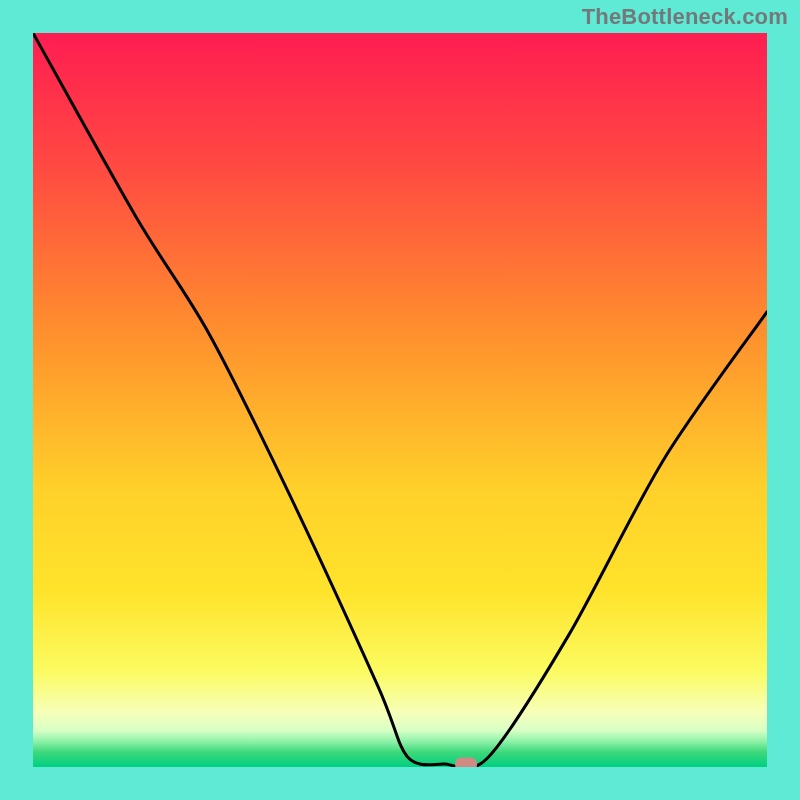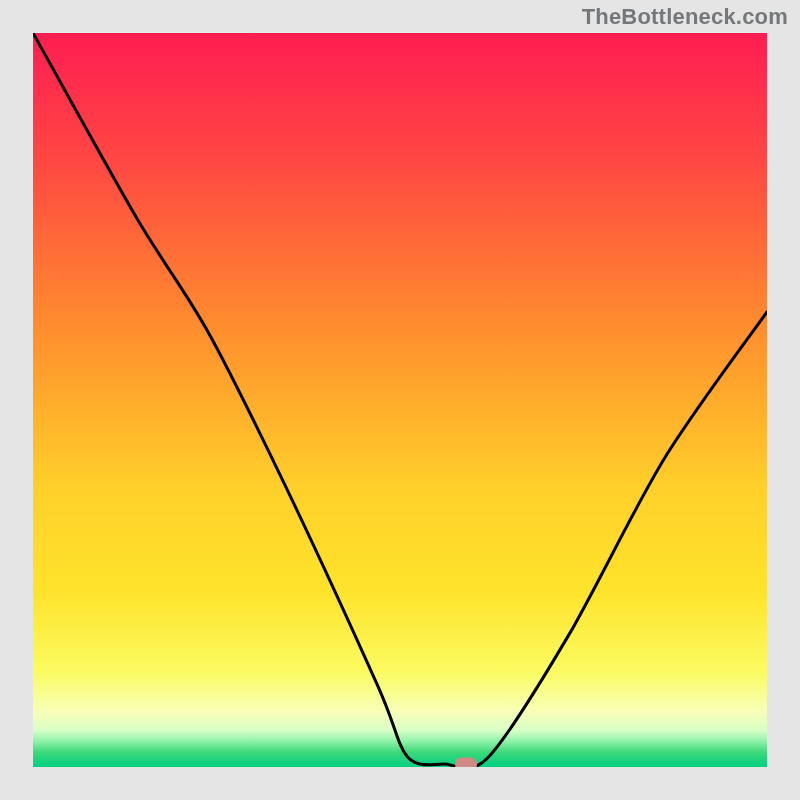--- a/index.html
+++ b/index.html
@@ -7,21 +7,21 @@
     padding: 0;
     width: 800px;
     height: 800px;
     background: #000;
     overflow: hidden;
   }
   .frame {
     position: relative;
     width: 800px;
     height: 800px;
-    background: #e5e5e5;
+    background: #5eead4;
   }
   .attribution {
     position: absolute;
     top: 4px;
     right: 12px;
     font-family: Arial, Helvetica, sans-serif;
     font-size: 22px;
     font-weight: 600;
     color: #75787a;
     letter-spacing: 0.2px;

